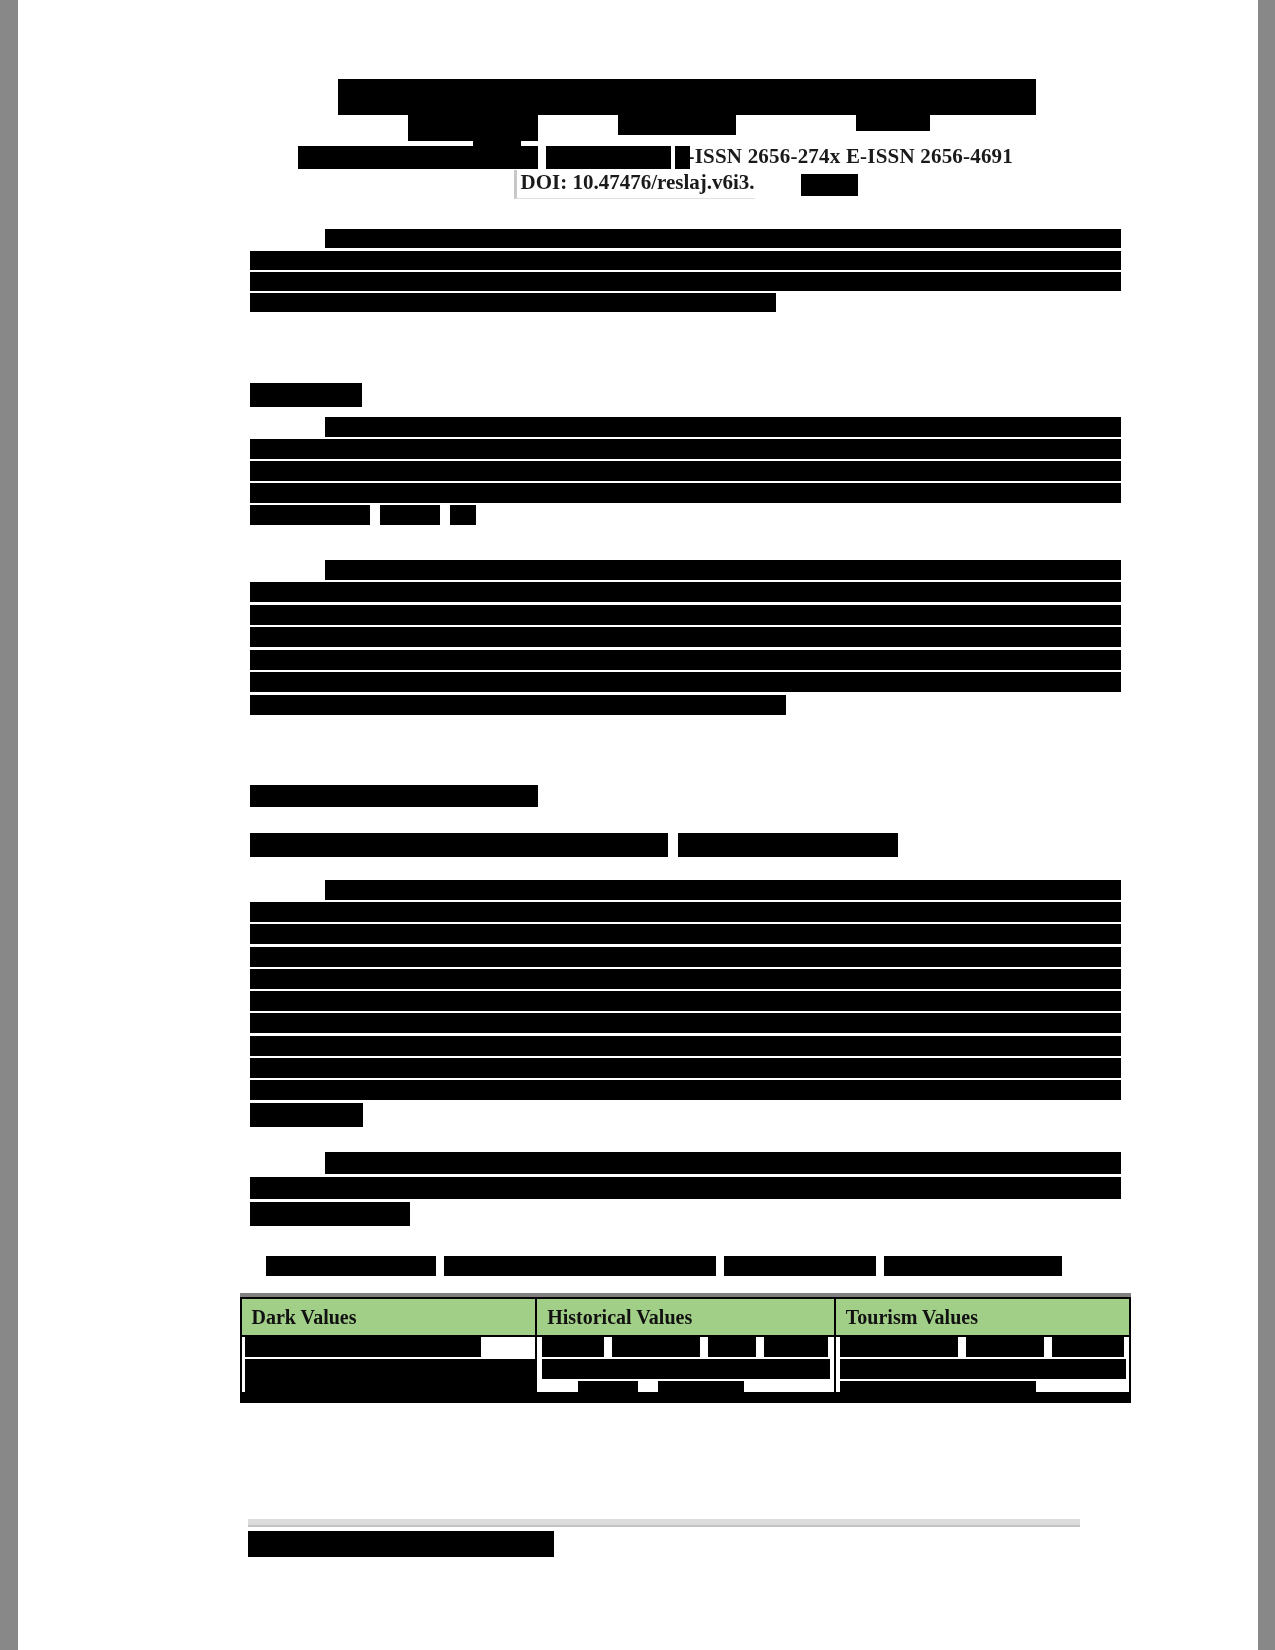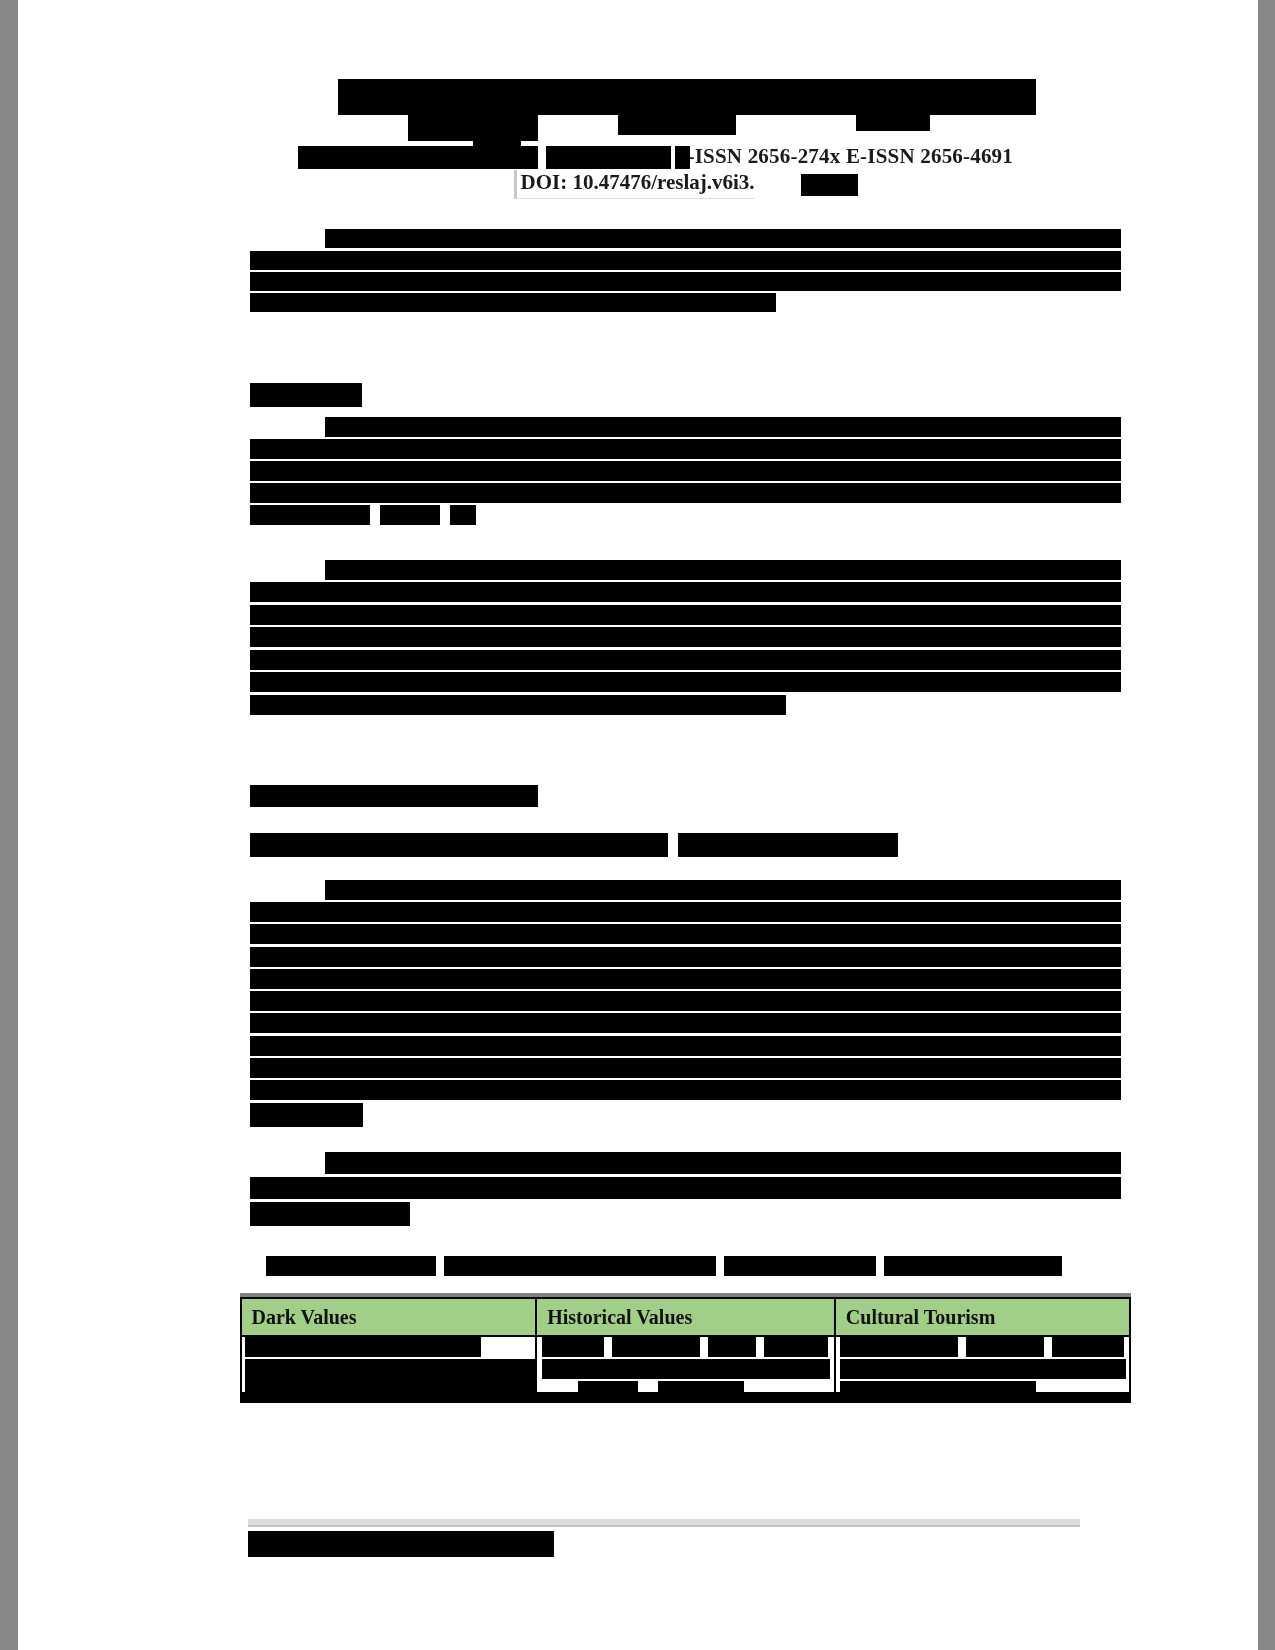--- a/index.html
+++ b/index.html
@@ -61,21 +61,21 @@
     <table>
       <colgroup>
         <col style="width:295px">
           <col style="width:298px">
           <col style="width:294px">
       </colgroup>
       <thead>
         <tr>
           <th style="background: rgb(162, 207, 135); border-color: rgb(0, 0, 0);">Dark Values</th>
           <th style="background: rgb(162, 207, 135); border-color: rgb(0, 0, 0);">Historical Values</th>
-          <th style="background: rgb(162, 207, 135); border-color: rgb(0, 0, 0);">Cultural Tourism</th>
+          <th style="background: rgb(162, 207, 135); border-color: rgb(0, 0, 0);">Tourism Values</th>
         </tr>
       </thead>
       <tbody>
         <tr>
           <td style="border-color: rgb(0, 0, 0);"></td>
           <td style="border-color: rgb(0, 0, 0);"></td>
           <td style="border-color: rgb(0, 0, 0);"></td>
         </tr>
       </tbody>
     </table>

